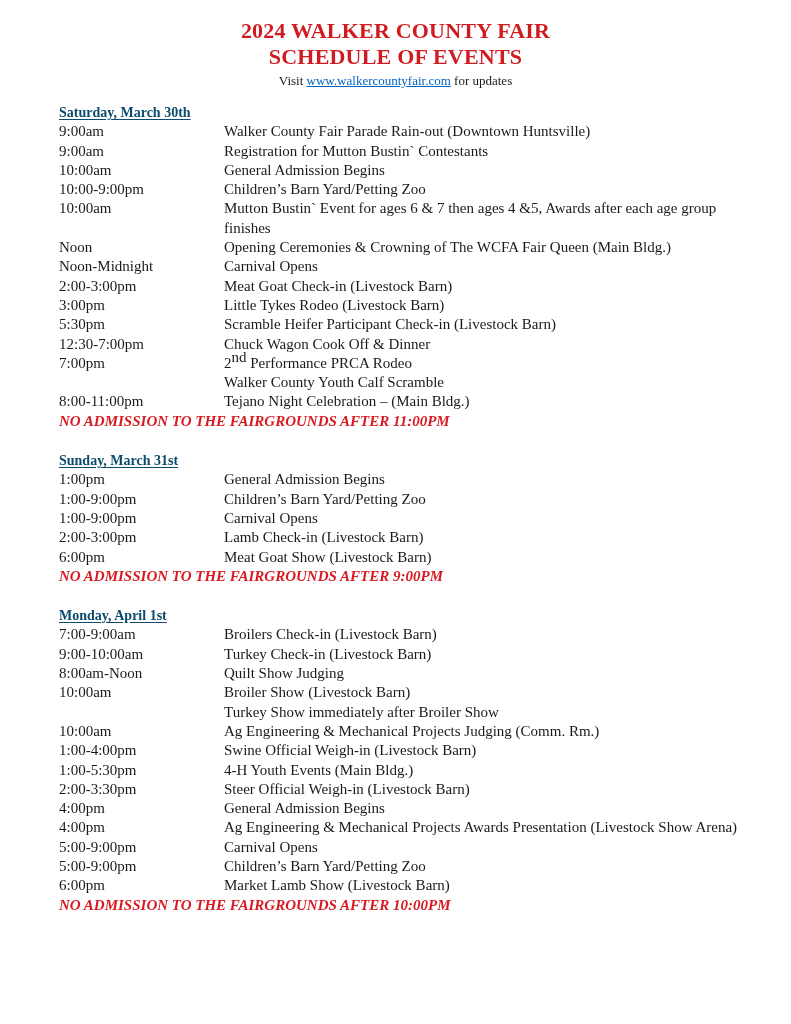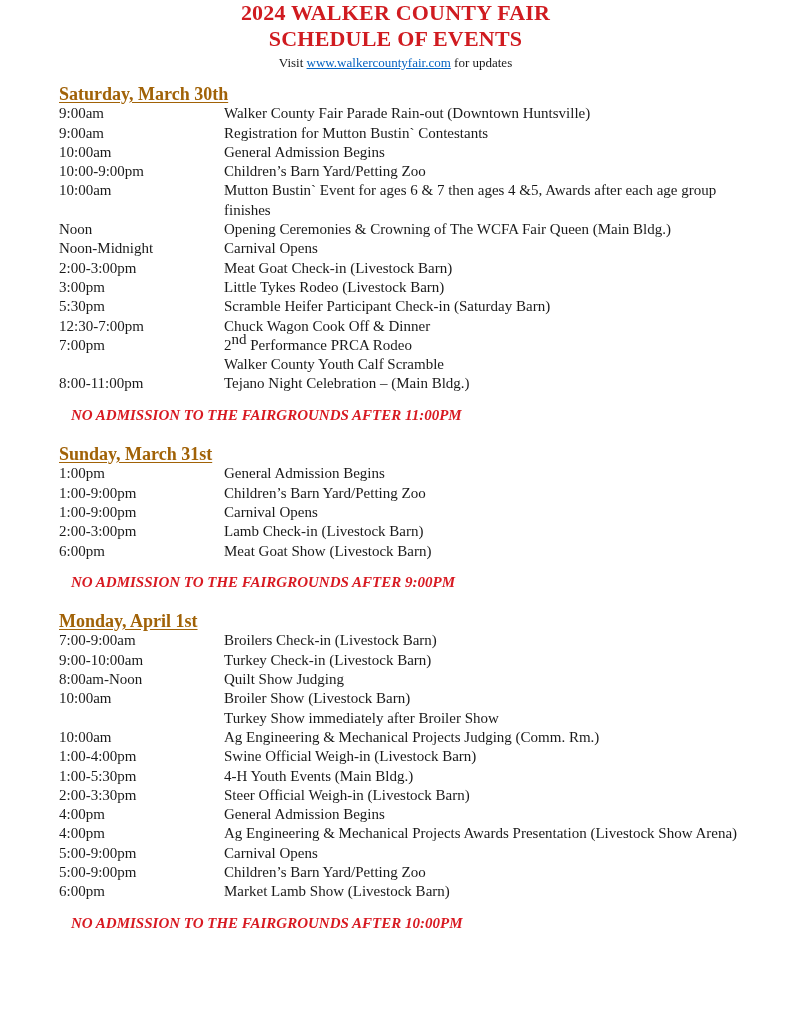--- a/index.html
+++ b/index.html
@@ -9,21 +9,21 @@
   }
   html,body{margin:0;padding:0;}
   body{
     width:791px;height:1024px;
     background:#ffffff;
     overflow:hidden;
     font-family:"Liberation Serif","DejaVu Serif",serif;
     color:#1a1a1a;
   }
   .page{width:791px;height:1024px;box-sizing:border-box;}
-  .doc-header{text-align:center;}
+  .doc-header{padding-top:18px;text-align:center;}
   .doc-title{
     margin:0;
     font-size:22px;line-height:26px;font-weight:bold;
     color:var(--title-red);
     letter-spacing:0.2px;
   }
   .doc-subtitle{
     margin:3px 0 0 0;
     font-size:13px;line-height:15px;color:#1a1a1a;
     white-space:pre-wrap;
@@ -31,31 +31,31 @@
   .doc-subtitle a{
     color:var(--link-blue);
     text-decoration:underline;
     cursor:pointer;
   }
   .content{margin:15px 26px 0 59px;}
   .day{margin:0;}
   .day + .day{margin-top:20px;}
   .day-heading{
     margin:0;
-    font-size:18px;line-height:19.3px;font-weight:bold;
-    color:#a16207;
+    font-size:14px;line-height:19.3px;font-weight:bold;
+    color:#0c4a6e;
     text-decoration:underline;
     text-underline-offset:2px;
   }
   .row{display:flex;font-size:15px;line-height:19.3px;gap:24px;}
   .time{width:141px;flex:0 0 141px;}
   .desc{flex:1;}
   .desc sup{font-size:15px;line-height:0;vertical-align:super;}
   .warning{
-    margin:12px;
+    margin:0;
     font-size:15px;line-height:19.3px;
     font-weight:bold;font-style:italic;
     color:var(--warning-red);
   }
 </style>
 </head>
 <body>
 
 <div class="page">
   <header class="doc-header">
@@ -111,21 +111,21 @@
   </div>
 
   <div class="row">
     <span class="time">3:00pm</span>
     <span class="desc">Little Tykes Rodeo (Livestock Barn)</span>
   </div>
 
 
   <div class="row">
     <span class="time">5:30pm</span>
-    <span class="desc">Scramble Heifer Participant Check-in (Saturday Barn)</span>
+    <span class="desc">Scramble Heifer Participant Check-in (Livestock Barn)</span>
   </div>
 
   <div class="row">
     <span class="time">12:30-7:00pm</span>
     <span class="desc">Chuck Wagon Cook Off &amp; Dinner</span>
   </div>
 
   <div class="row">
     <span class="time">7:00pm</span>
     <span class="desc"><span>2</span><sup>nd</sup><span> Performance PRCA Rodeo</span></span>

